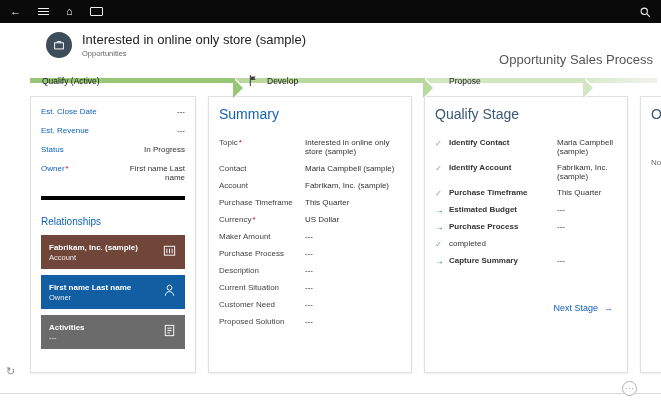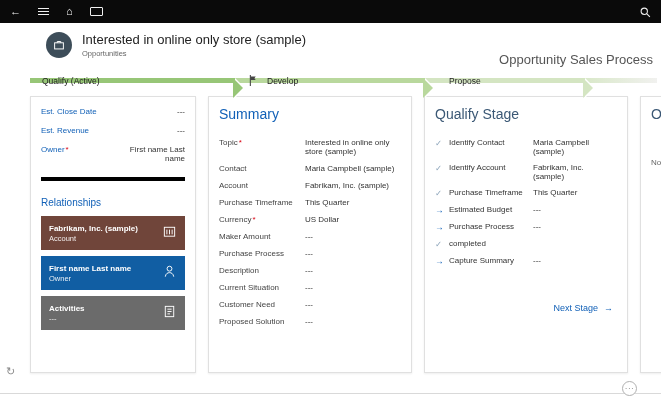--- a/index.html
+++ b/index.html
@@ -87,21 +87,21 @@
   .frow { display: flex; font-size: 8px; padding: 4px 10px; }
   .flab { width: 86px; flex-shrink: 0; color: #444; }
   .fval { flex: 1; color: #333; }
 
   
   .panel-qualify { width: 204px; }
   .qrow { display: flex; font-size: 8px; padding: 3.5px 10px; align-items: flex-start; }
   .qicon { width: 14px; flex-shrink: 0; font-size: 8.5px; }
   .qrow[data-state="done"] .qicon { color: #8fa6bc; }
   .qrow[data-state="todo"] .qicon { color: #1160b7; }
-  .qlab { width: 84px; flex-shrink: 0; color: #333; font-weight: normal; }
+  .qlab { width: 108px; flex-shrink: 0; color: #333; font-weight: bold; }
   .qval { flex: 1; color: #333; }
   .next-stage {
     margin-top: 34px; padding: 0 14px; text-align: right;
     font-size: 9px; color: #1160b7; cursor: pointer;
   }
   .next-stage .arr { margin-left: 6px; }
 
   
   .panel-right { width: 150px; }
   .empty-text { font-size: 8px; color: #666; padding: 24px 10px 0; }
@@ -175,20 +175,24 @@
   <div class="panel panel-left">
     <div class="lrow">
       <span class="llab">Est. Close Date</span>
       <span class="lval muted">---</span>
     </div>
     <div class="lrow">
       <span class="llab">Est. Revenue</span>
       <span class="lval muted">---</span>
     </div>
     <div class="lrow">
+      <span class="llab">Status</span>
+      <span class="lval">In Progress</span>
+    </div>
+    <div class="lrow">
       <span class="llab"><span>Owner</span><span class="req">*</span></span>
       <span class="lval link">First name Last name</span>
     </div>
 
     <div class="rel-title">Relationships</div>
 
     <div class="tile" style="background: rgb(112, 69, 58);">
       <div class="tinfo">
         <div class="ttitle">Fabrikam, Inc. (sample)</div>
         <div class="tsub">Account</div>

